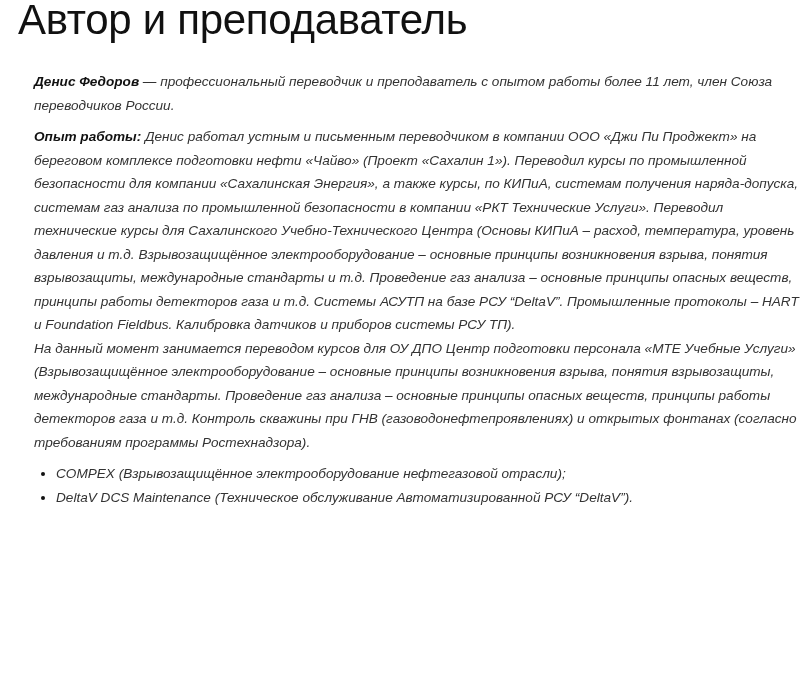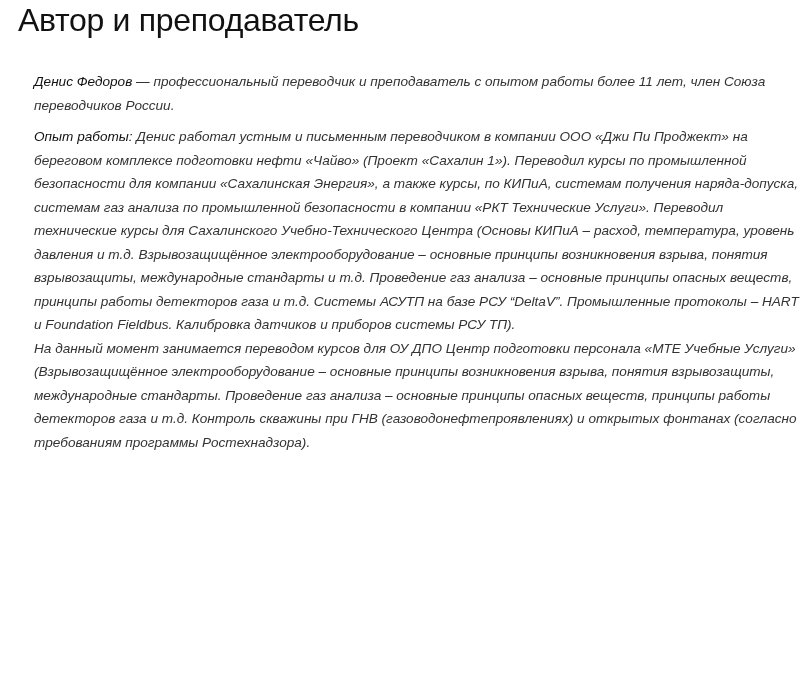--- a/index.html
+++ b/index.html
@@ -1,41 +1,45 @@
 <!DOCTYPE html>
 <html><head>
 <meta charset="utf-8">
 <style>
   html, body { margin: 0; padding: 0; background: #ffffff; }
   body { width: 810px; height: 688px; overflow: hidden; position: relative; }
   .title {
     position: absolute; left: 18px; top: 0px;
     font-family: "Liberation Sans", sans-serif;
-    font-size: 32px; font-weight: normal; color: #111111;
+    font-size: 42px; font-weight: normal; color: #111111;
     margin: 0; line-height: 40px; letter-spacing: -0.3px;
   }
   .content {
     position: absolute; left: 34px; top: 70px; width: 772px;
     font-family: "Liberation Sans", sans-serif;
     font-style: italic; font-size: 13.6px; color: #333333;
     line-height: 23.5px;
   }
   .content p { margin: 0 0 8px 0; }
-  .content b { font-weight: normal; color: #111111; }
+  .content b { font-weight: bold; color: #111111; }
   .heading { font-weight: bold; color: #111111; margin: 12px 0 9px 0; }
   ul { margin: 0; padding-left: 22px; list-style: disc; }
   ul li { color: #333333; line-height: 23.5px; }
   ul li::marker { color: #111111; font-style: normal; }
 </style>
 </head>
 <body>
 
 <h1 class="title">Автор и преподаватель</h1>
 
 <div class="content">
   <p>
     <b>Денис Федоров</b><span> — профессиональный переводчик и преподаватель с опытом работы более 11 лет, член Союза переводчиков России.</span>
   </p>
   <p style="margin-bottom:0">
     <b>Опыт работы:</b><span> Денис работал устным и письменным переводчиком в компании ООО «Джи Пи Проджект» на береговом комплексе подготовки нефти «Чайво» (Проект «Сахалин 1»). Переводил курсы по промышленной безопасности для компании «Сахалинская Энергия», а также курсы, по КИПиА, системам получения наряда-допуска, системам газ анализа по промышленной безопасности в компании «РКТ Технические Услуги». Переводил технические курсы для Сахалинского Учебно-Технического Центра (Основы КИПиА – расход, температура, уровень давления и т.д. Взрывозащищённое электрооборудование – основные принципы возникновения взрыва, понятия взрывозащиты, международные стандарты и т.д. Проведение газ анализа – основные принципы опасных веществ, принципы работы детекторов газа и т.д. Системы АСУТП на базе РСУ “DeltaV”. Промышленные протоколы – HART и Foundation Fieldbus. Калибровка датчиков и приборов системы РСУ ТП).</span>
   </p>
   <p>На данный момент занимается переводом курсов для ОУ ДПО Центр подготовки персонала «МТЕ Учебные Услуги» (Взрывозащищённое электрооборудование – основные принципы возникновения взрыва, понятия взрывозащиты, международные стандарты. Проведение газ анализа – основные принципы опасных веществ, принципы работы детекторов газа и т.д. Контроль скважины при ГНВ (газоводонефтепроявлениях) и открытых фонтанах (согласно требованиям программы Ростехнадзора).</p>
+  <ul>
+    <li>COMPEX (Взрывозащищённое электрооборудование нефтегазовой отрасли);</li>
+    <li>DeltaV DCS Maintenance (Техническое обслуживание Автоматизированной РСУ “DeltaV”).</li>
+  </ul>
 </div>
 
 </body></html>

